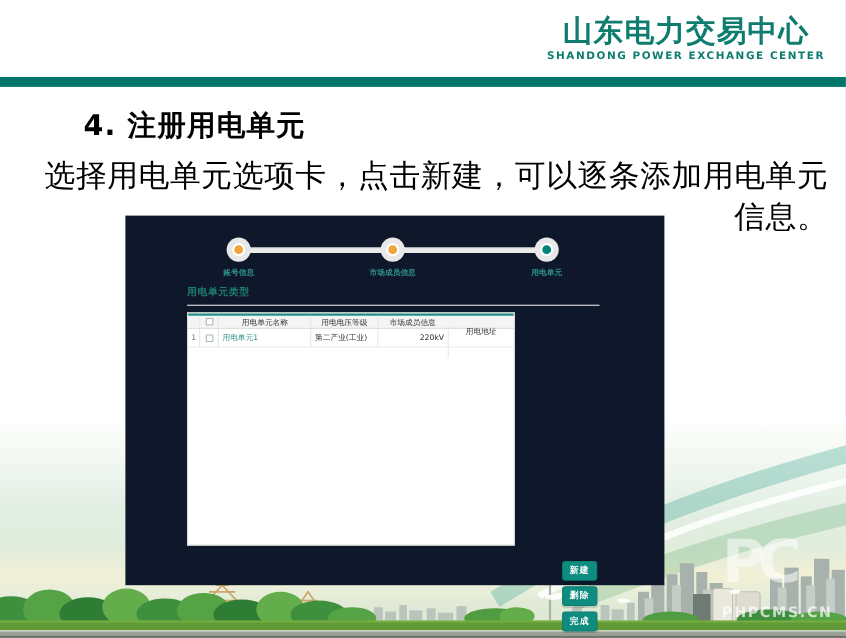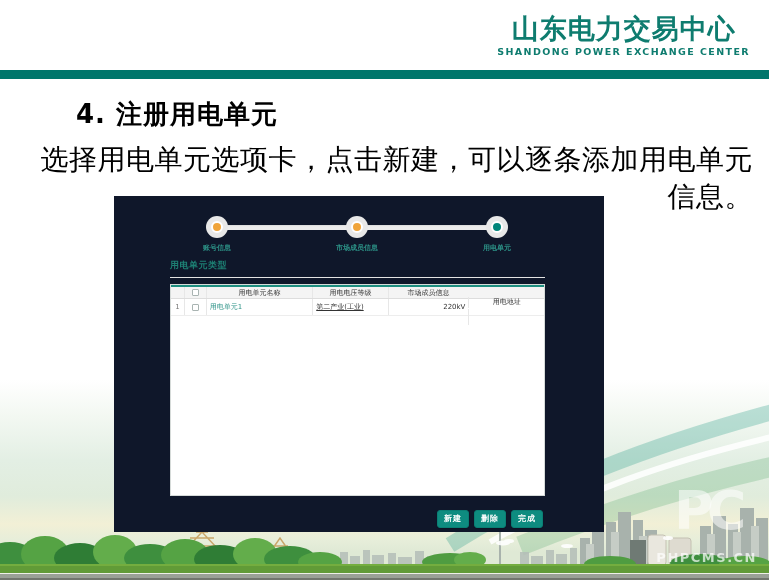--- a/index.html
+++ b/index.html
@@ -28,47 +28,47 @@
   .step-core{ width:12px; height:12px; border-radius:50%; border:2px solid #fff; background:#ccc; }
   .step.done .step-core{ background:#f0a43a; }
   .step.current .step-core{ background:#00857a; }
   .step-label{ position:absolute; top:27px; left:50%; transform:translateX(-50%); white-space:nowrap; font-size:7px; color:#2c9186; font-weight:bold; }
 
   
   .section-title{ position:absolute; left:56px; top:63px; font-size:9px; font-weight:bold; color:#1d7f73; letter-spacing:.5px; }
   .section-rule{ position:absolute; left:56px; top:81px; width:375px; height:1px; background:#e3e3e3; }
 
   
-  .grid{ position:absolute; left:56px; top:88px; width:375px; height:212px; border:1px solid #d6dbd9; background:#fff; }
+  .grid{ position:absolute; left:56px; top:88px; width:298px; height:212px; border:1px solid #d6dbd9; background:#fff; }
   .g-head{ display:flex; background:#f4f4f4; border-top:2px solid #1d8e80; border-bottom:1px solid #ddd; height:14px; align-items:center; }
   .g-row{ display:flex; height:17px; align-items:center; border-bottom:1px solid #ededed; }
   .gc{ height:100%; display:flex; align-items:center; font-size:7px; color:#333; border-left:1px solid #e7e7e7; padding:0 3px; overflow:hidden; }
   .gc:first-child{ border-left:none; }
   .gc-num{ width:13px; justify-content:center; color:#777; padding:0; }
   .gc-chk{ width:22px; justify-content:center; padding:0; }
   .gc-name{ width:107px; justify-content:center; }
   .gc-type{ width:76px; justify-content:center; }
   .gc-volt{ width:81px; justify-content:center; }
   .gc-addr{ width:76px; justify-content:center;margin-top:19px; }
   .g-row .gc-name{ justify-content:flex-start; color:#2f9488; }
-  .g-row .gc-type{ justify-content:flex-start;text-decoration:underline; }
+  .g-row .gc-type{ justify-content:flex-start; }
   .g-row .gc-volt{ justify-content:flex-end;text-align:center; }
   .checkbox{ width:7px; height:7px; border:1px solid #a9b4b2; background:#fff; border-radius:1px; display:inline-block; }
 
   
-  .btn-row{ position:absolute; top:314px; right:61px; display:flex; gap:5px; }
+  .btn-row{ position:absolute; top:314px; right:61px; display:flex; gap:5px;flex-direction:column; }
   .t-btn{ background:#0e8c80; border:1px solid #0a7f74; color:#fff; font-size:8px; font-weight:bold; padding:4px 6px; border-radius:3px; line-height:1; letter-spacing:1px; cursor:pointer; box-shadow:0 1px 1px rgba(0,0,0,.15); }
 
   
   .landscape{ position:absolute; left:0; bottom:0; width:769px; height:200px; z-index:1;
     background:linear-gradient(180deg,#ffffff 0%,#f3f8f2 18%,#e3efe4 40%,#e0ecdc 58%,#f2f0d6 72%,#e7eeda 80%,#dfe9d5 86%); }
   .landscape svg{ position:absolute; left:0; top:0; }
 
   
-  .watermark{ position:absolute; right:12px; bottom:15px; z-index:3; text-align:center; pointer-events:none; }
+  .watermark{ position:absolute; right:12px; bottom:15px; z-index:3; text-align:left; pointer-events:none; }
   .wm-logo{ font-size:54px; font-weight:bold; color:rgba(255,255,255,.55); line-height:.85; letter-spacing:-7px; }
   .wm-text{ font-size:13px; font-weight:bold; color:rgba(255,255,255,.7); letter-spacing:1.5px; margin-top:16px; }
 </style>
 </head>
 <body>
 
 <div class="slide">
 
   <div class="logo">
     <div class="logo-cn">山东电力交易中心</div>

